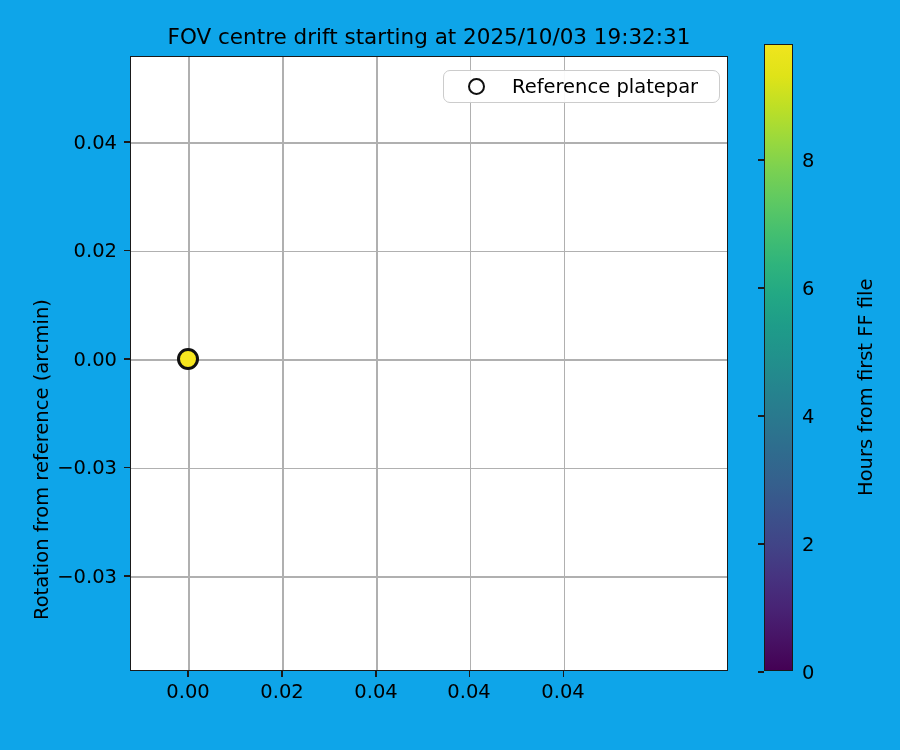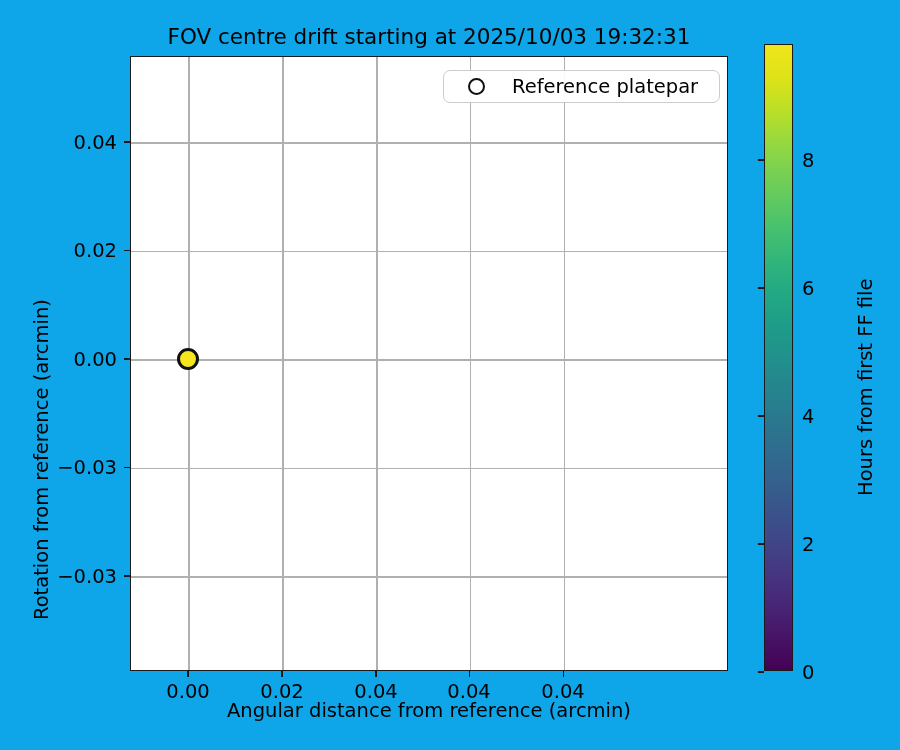--- a/index.html
+++ b/index.html
@@ -140,21 +140,20 @@
   <div class="tick-mark ytick-mark" style="left:124px;top:358.1px"></div>
   <div class="tick-mark ytick-mark" style="left:124px;top:466.7px"></div>
   <div class="tick-mark ytick-mark" style="left:124px;top:575.3px"></div>
 
   <div class="ytick-label" style="left:49px;width:68px;top:142px">0.04</div>
   <div class="ytick-label" style="left:49px;width:68px;top:250px">0.02</div>
   <div class="ytick-label" style="left:49px;width:68px;top:359px">0.00</div>
   <div class="ytick-label" style="left:37px;width:80px;top:467px">−0.03</div>
   <div class="ytick-label" style="left:37px;width:80px;top:576px">−0.03</div>
 
-  <div id="xlabel">Angular distance from reference (arcmin)</div>
   <div id="ylabel">Rotation from reference (arcmin)</div>
 
   <div id="colorbar-wrap">
     <div id="colorbar-gradient"></div>
   </div>
 
   <div class="cbtick-mark" style="left:758px;top:671px"></div>
   <div class="cbtick-mark" style="left:758px;top:543.1px"></div>
   <div class="cbtick-mark" style="left:758px;top:415.1px"></div>
   <div class="cbtick-mark" style="left:758px;top:287.2px"></div>

